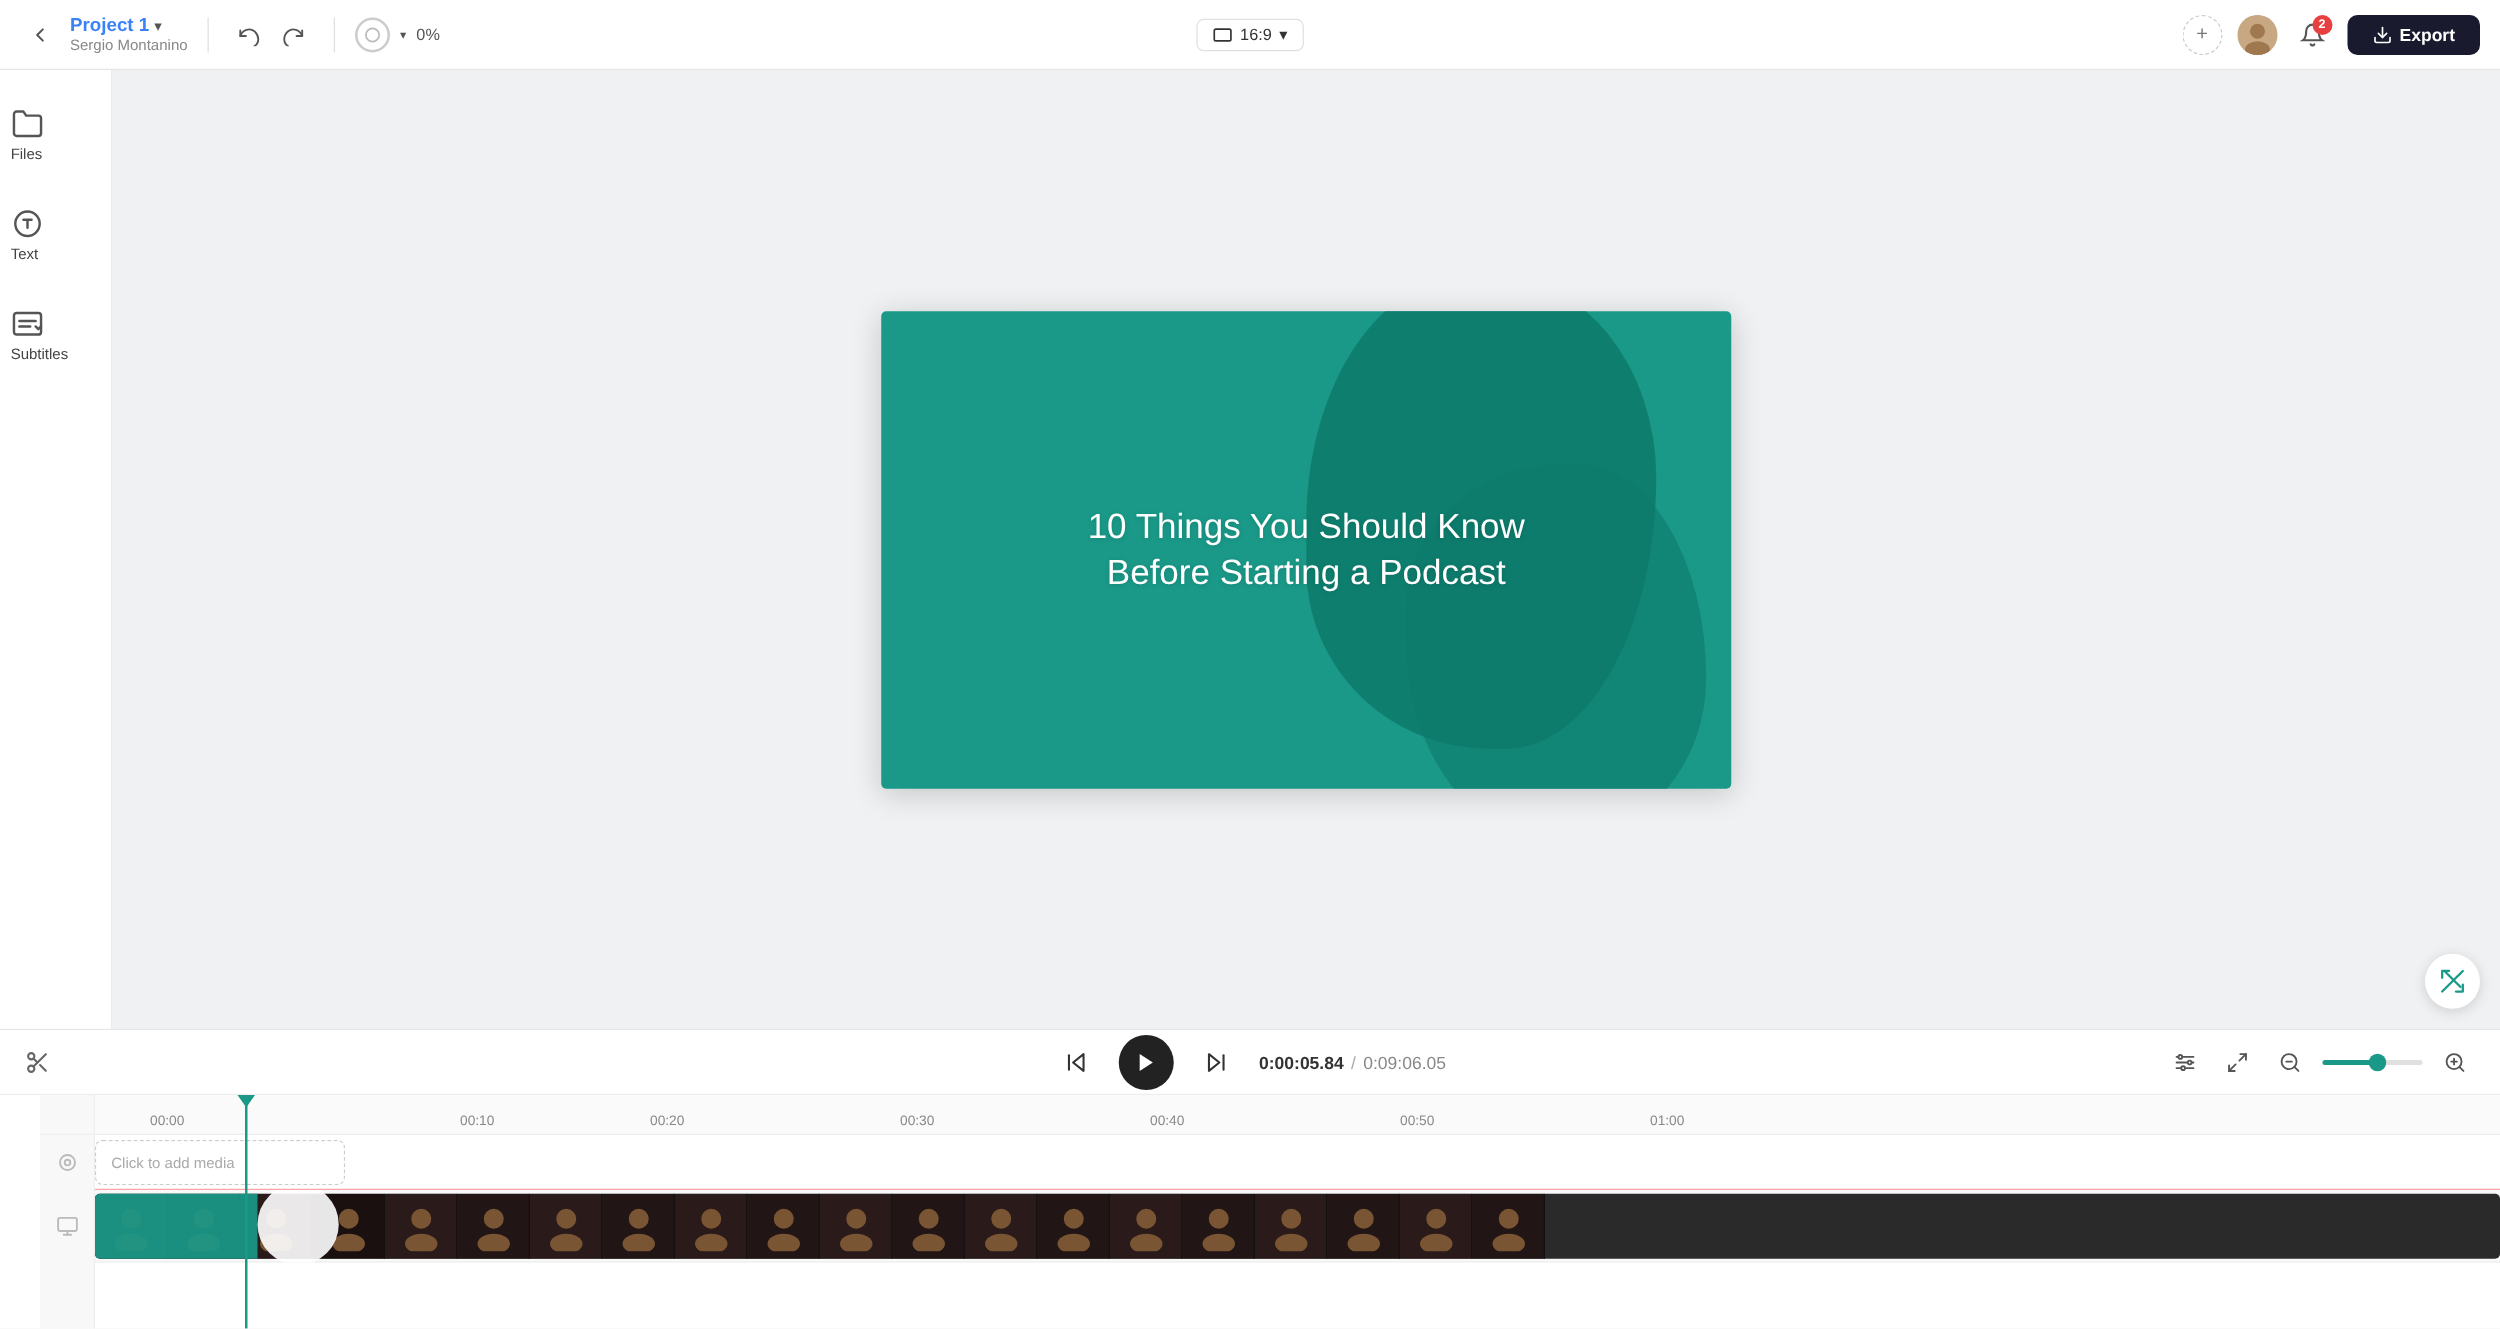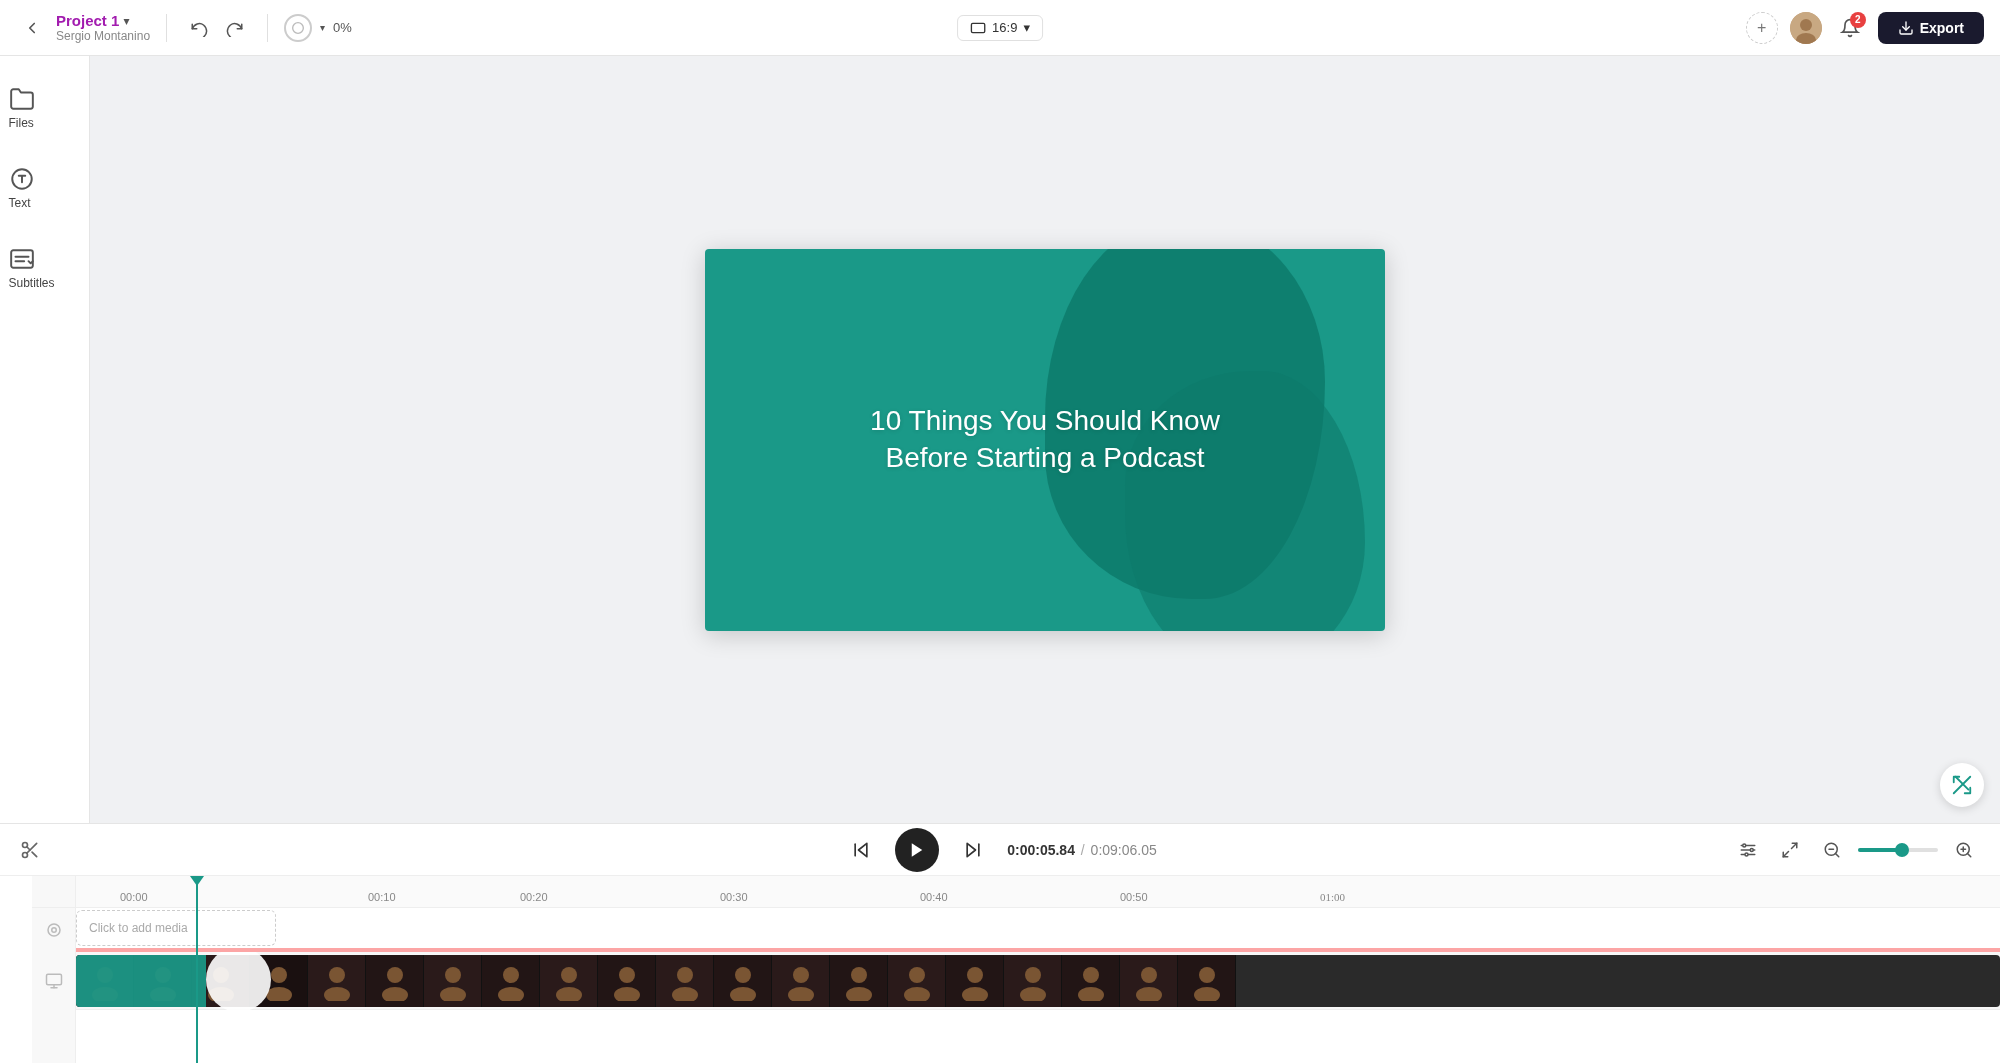--- a/index.html
+++ b/index.html
@@ -42,21 +42,21 @@
       flex-direction: column;
     }
     .project-title-row {
       display: flex;
       align-items: center;
       gap: 4px;
     }
     .project-title {
       font-size: 15px;
       font-weight: 600;
-      color: #a21caf;
+      color: #3b82f6;
     }
     .chevron-down {
       color: #555;
       font-size: 12px;
     }
     .project-subtitle {
       font-size: 12px;
       color: #888;
     }
     .divider-v {
@@ -382,21 +382,21 @@
       display: flex;
       align-items: flex-end;
       padding-left: 44px;
       overflow: hidden;
       position: relative;
     }
     .track-row {
       height: 44px;
       display: flex;
       align-items: center;
-      border-bottom: 4px solid #fca5a5;
+      border-bottom: 1px solid #fca5a5;
       position: relative;
     }
     .track-icon {
       width: 44px;
       height: 44px;
       display: flex; align-items: center; justify-content: center;
       flex-shrink: 0;
       color: #aaa;
       font-size: 16px;
     }
@@ -716,21 +716,21 @@
     <div style="flex:1; display:flex; flex-direction:column; position:relative; overflow:hidden;">
 
       <div class="timeline-ruler">
         <div style="display:flex; width:100%; height:100%; align-items:flex-end; gap:0; position:relative;">
           <span style="position:absolute;bottom:4px;left:0px;font-size:11px;color:#888;">00:00</span>
           <span style="position:absolute;bottom:4px;left:200px;font-size:11px;color:#888;padding-left:48px;">00:10</span>
           <span style="position:absolute;bottom:4px;left:400px;font-size:11px;color:#888;">00:20</span>
           <span style="position:absolute;bottom:4px;left:600px;font-size:11px;color:#888;">00:30</span>
           <span style="position:absolute;bottom:4px;left:800px;font-size:11px;color:#888;">00:40</span>
           <span style="position:absolute;bottom:4px;left:1000px;font-size:11px;color:#888;">00:50</span>
-          <span style="position:absolute;bottom:4px;left:1200px;font-size:11px;color:#888;font-family:Liberation Serif, serif;">01:00</span>
+          <span style="position:absolute;bottom:4px;left:1200px;font-size:11px;color:#888;">01:00</span>
         </div>
       </div>
 
       <div class="track-row">
         <div class="track-content">
           <div class="add-media-placeholder">
             <span>Click to add media</span>
           </div>
         </div>
       </div>

